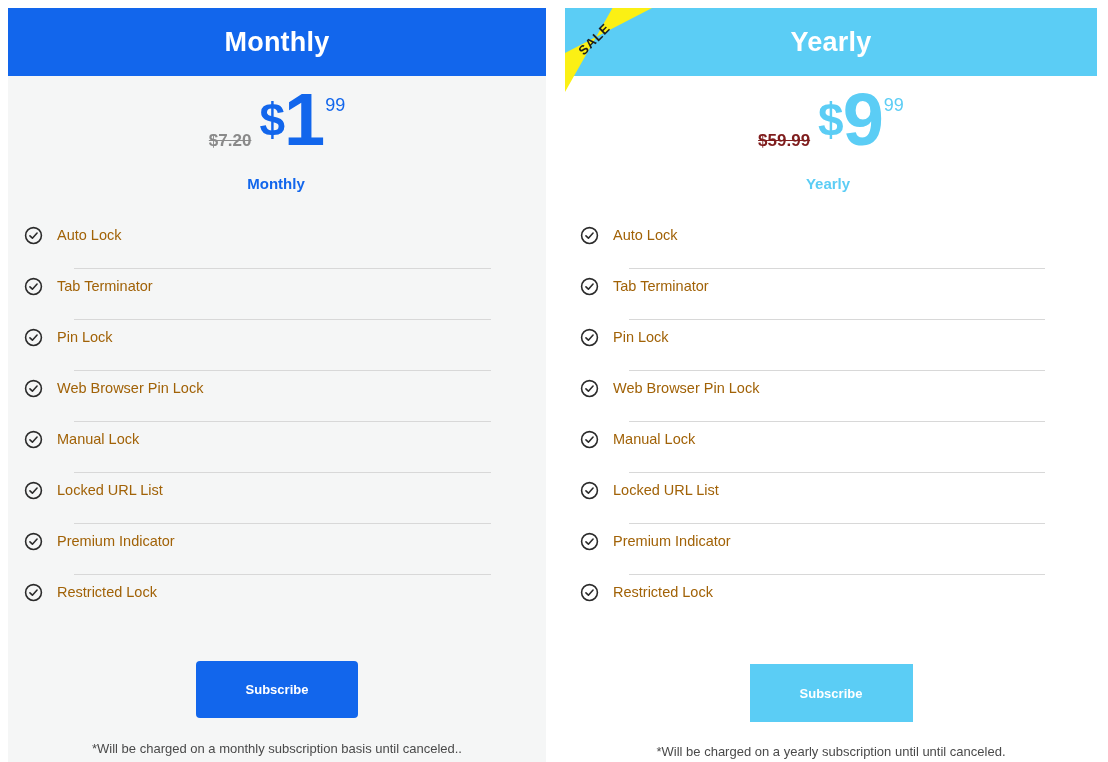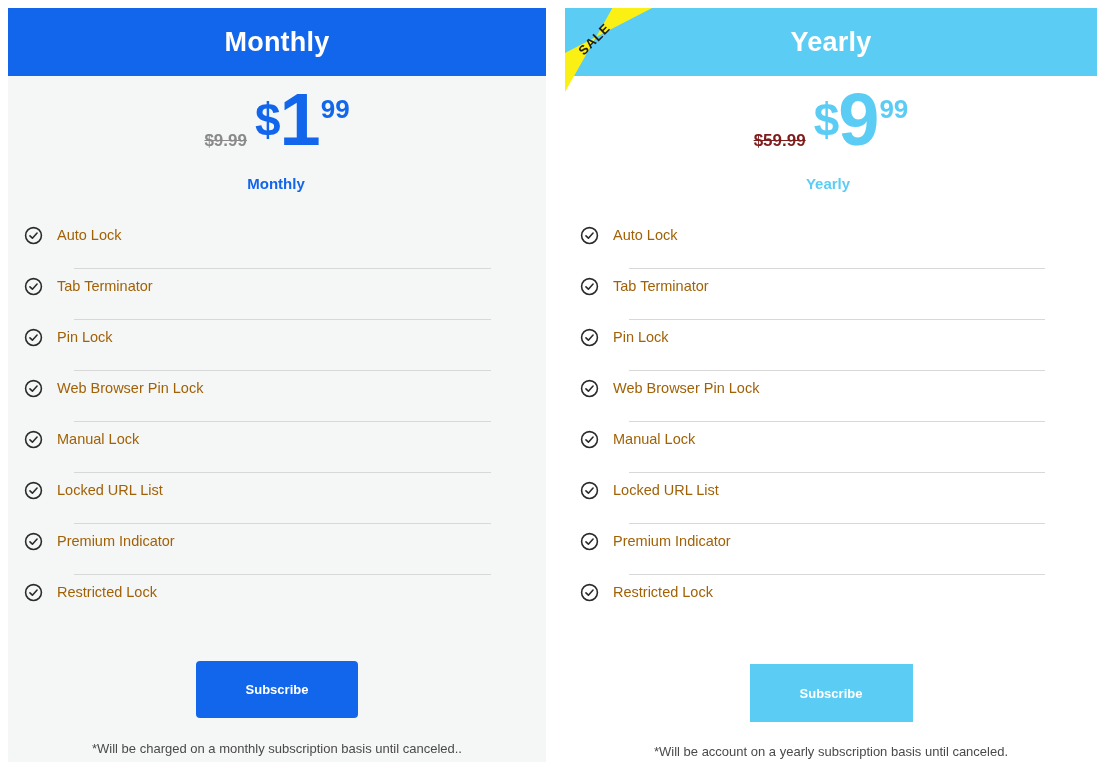--- a/index.html
+++ b/index.html
@@ -145,22 +145,22 @@
   }
 
   .price-amount {
     font-size: 74px;
     font-weight: bold;
     line-height: 0.82;
     letter-spacing: -2px;
   }
 
   .price-cents {
-    font-size: 26px;
-    font-weight: bold;
+    font-size: 18px;
+    font-weight: normal;
     line-height: 1;
     padding-top: 6px;
     padding-left: 2px;
   }
 
   .monthly .price-currency,
   .monthly .price-amount,
   .monthly .price-cents { color: #1266ec; }
 
   .yearly .price-currency,
@@ -279,21 +279,21 @@
 
   <div class="plan-card monthly">
     <div class="card-inner">
 
       <div class="card-header">
         <div class="card-header-title">Monthly</div>
       </div>
 
       <div class="price-block">
         <div class="price-row">
-          <span class="price-old">$9.99</span>
+          <span class="price-old">$7.20</span>
           <span class="price-main">
             <span class="price-currency">$</span>
             <span class="price-amount">1</span>
             <span class="price-cents">99</span>
           </span>
         </div>
         <div class="price-period">Monthly</div>
       </div>
 
       <ul class="feature-list">
@@ -533,20 +533,20 @@
           </div>
 
         </li>
       </ul>
 
       <div class="subscribe-area">
         <button class="subscribe-button">Subscribe</button>
       </div>
 
       <div class="footnote">
-        <span class="footnote-line">*Will be account on a yearly subscription basis until canceled.</span>
+        <span class="footnote-line">*Will be charged on a yearly subscription until until canceled.</span>
         <span class="footnote-line">*Limited to one license per an account.</span>
       </div>
 
     </div>
   </div>
 
 </div>
 
 </body></html>

